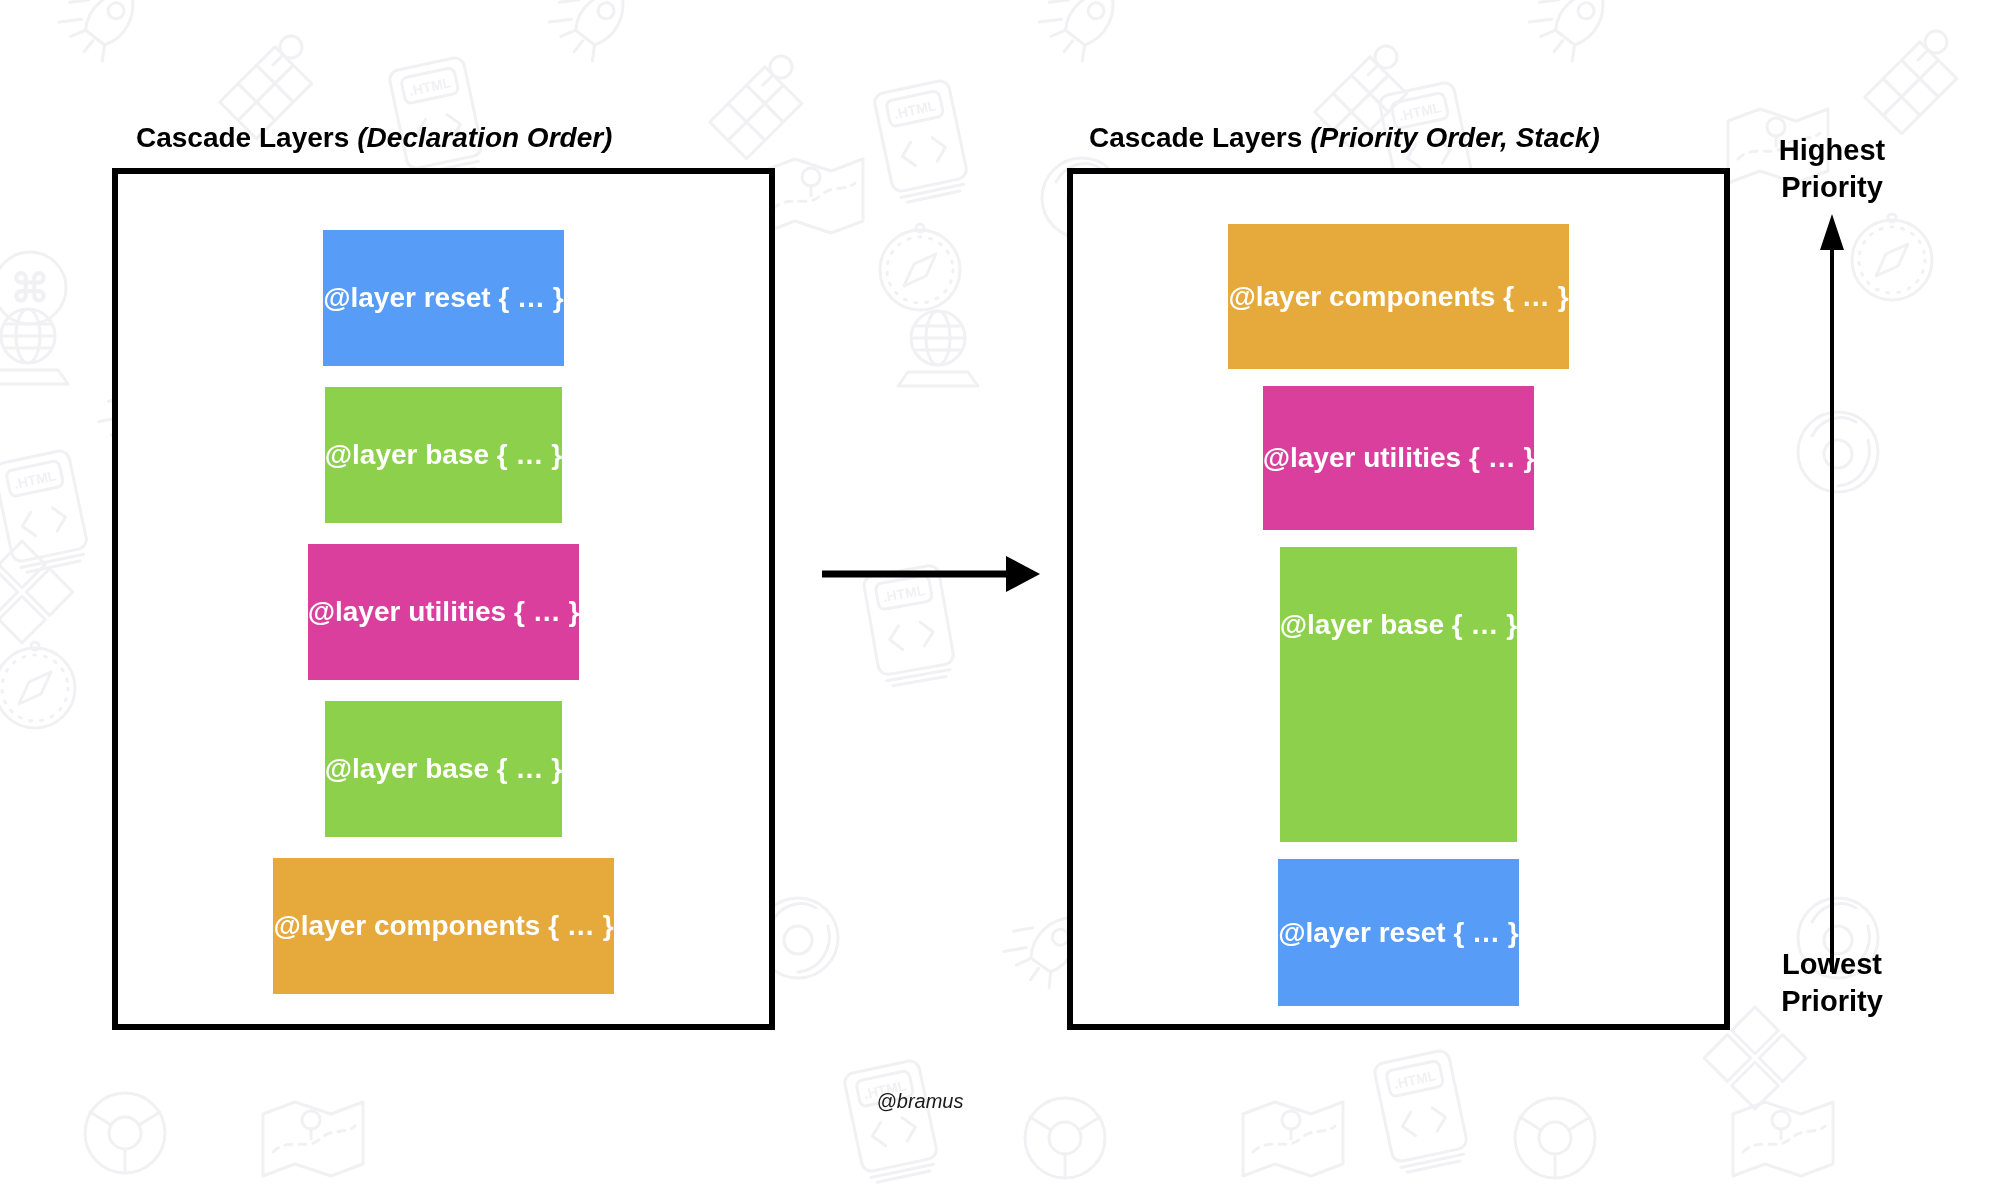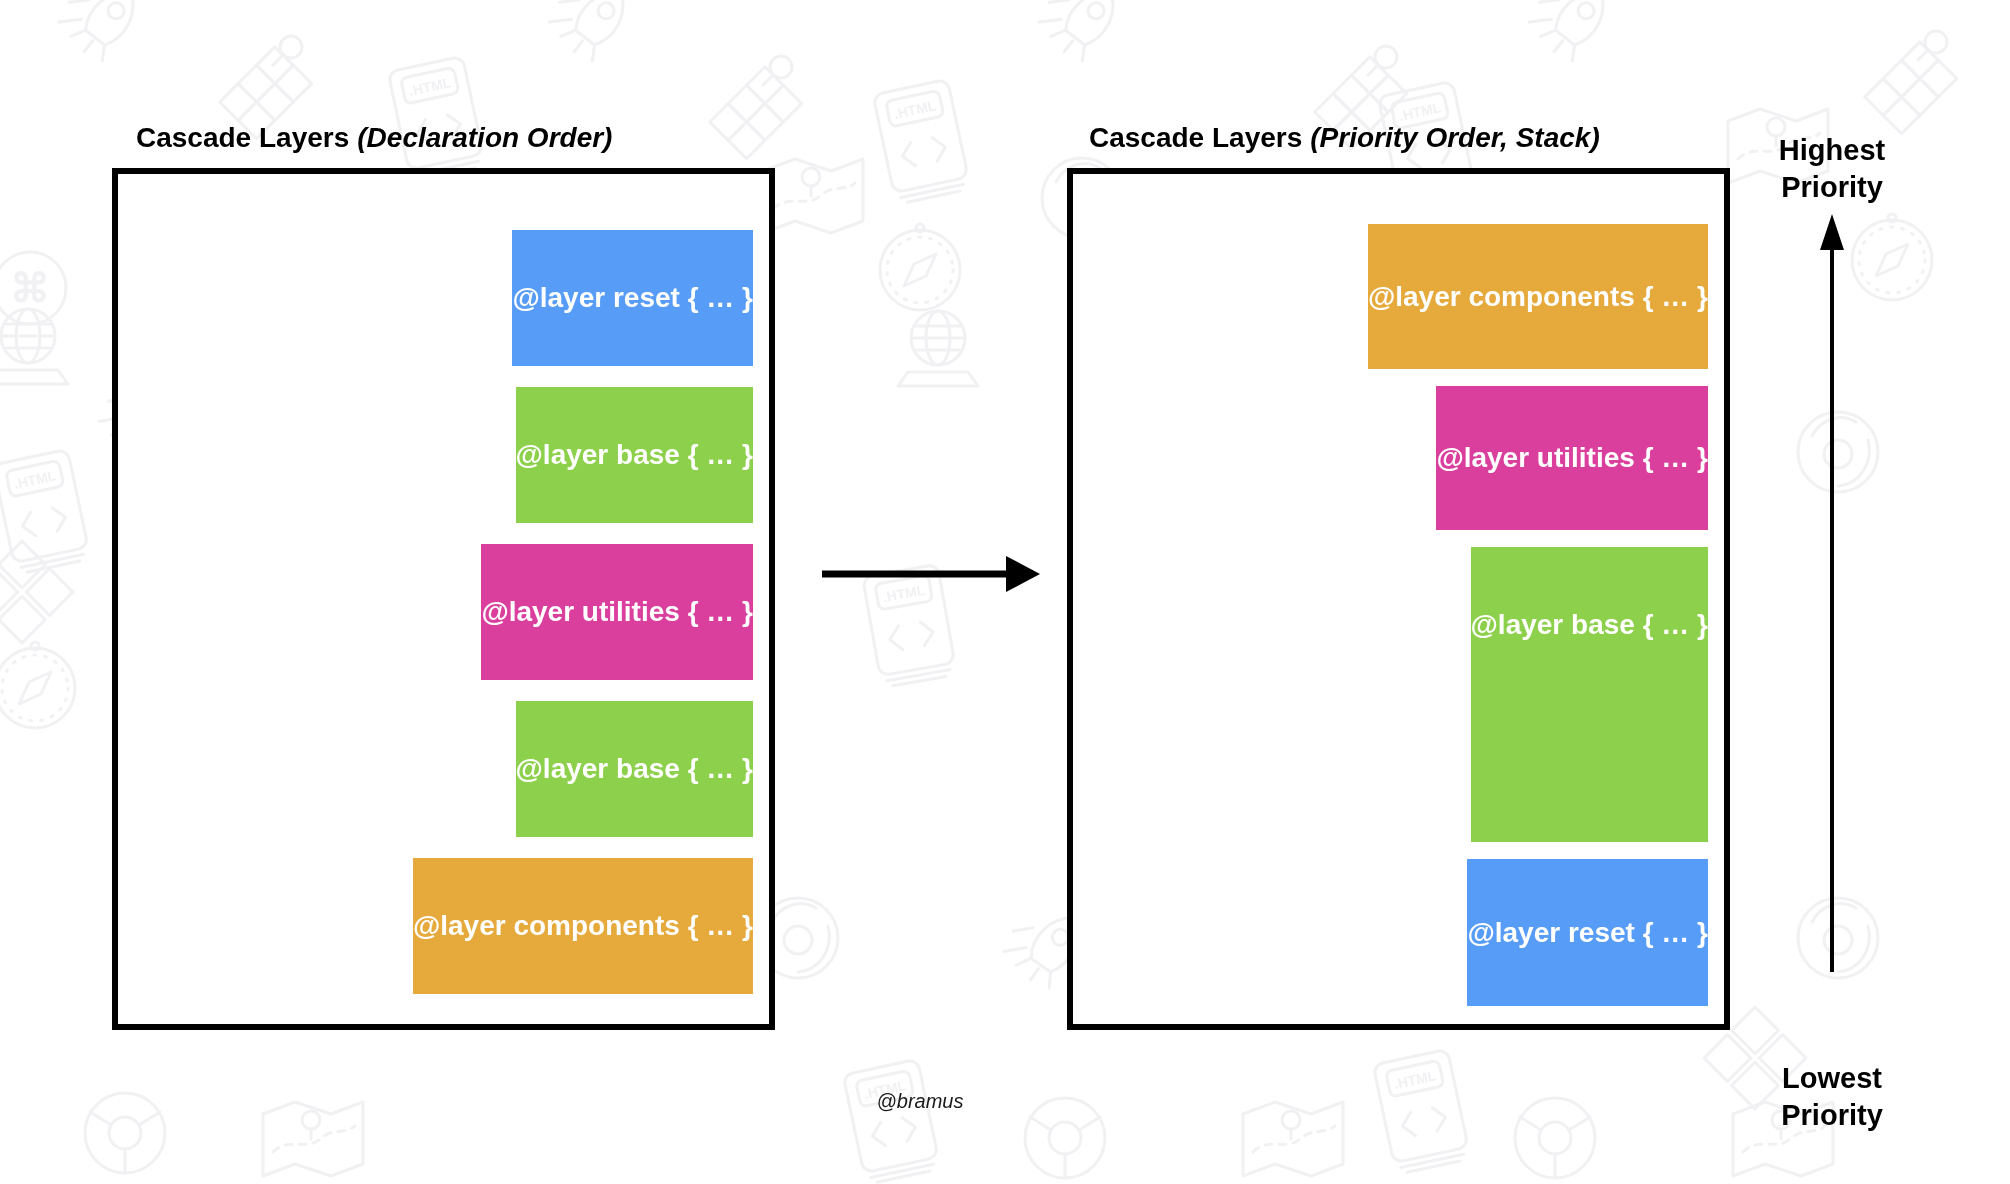--- a/index.html
+++ b/index.html
@@ -37,21 +37,21 @@
   .panel {
     position: absolute;
     z-index: 2;
     width: 663px;
     height: 862px;
     border: 6px solid #000;
     background: #fff;
     box-sizing: border-box;
     display: flex;
     flex-direction: column;
-    align-items: flex-end;
+    align-items: center;
   }
   .panel.left  { left: 112px; top: 168px; padding: 56px 16px 0 16px; }
   .panel.right { left: 1067px; top: 168px; padding: 50px 16px 0 16px; }
   .panel.left  .bar { margin-bottom: 21px; }
   .panel.right .bar { margin-bottom: 17px; }
 
   .bar {
     flex: 0 0 auto;
     display: flex;
     align-items: center;
@@ -79,21 +79,21 @@
     position: absolute;
     z-index: 2;
     width: 240px;
     left: 1712px;
     text-align: center;
     font-size: 29px;
     line-height: 37px;
     font-weight: bold;
   }
   .axis-label.top { top: 132px; }
-  .axis-label.bottom { top: 1060px; text-align: center; }
+  .axis-label.bottom { top: 946px; text-align: center; }
 
   .credit {
     position: absolute;
     z-index: 2;
     left: 820px;
     top: 1090px;
     width: 200px;
     text-align: center;
     font-size: 20px;
     font-style: italic;

